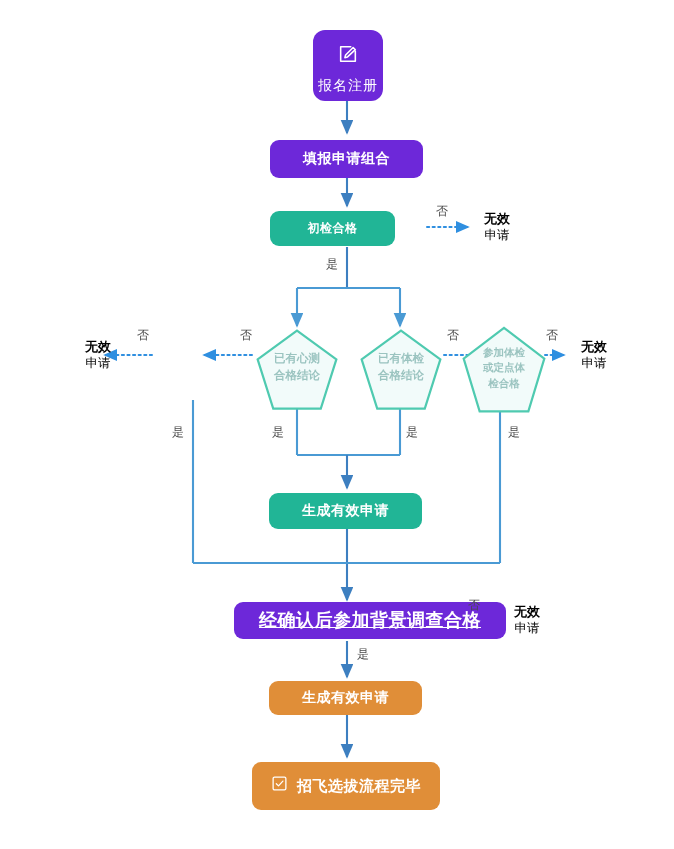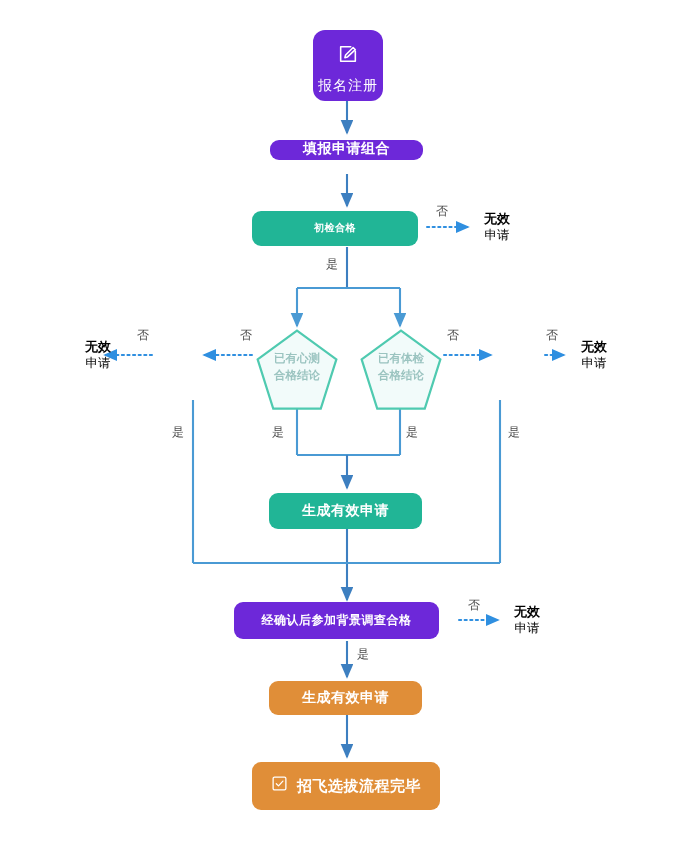--- a/index.html
+++ b/index.html
@@ -162,25 +162,25 @@
   <div class="node box blue start" style="left:313px; top:30px; width:70px; height:71px;">
     <span class="glyph">
       <svg width="22" height="22" viewBox="0 0 24 24" fill="none" stroke="#ffffff" stroke-width="1.7" stroke-linecap="round" stroke-linejoin="round">
         <path d="M4 4 h11 M4 4 v16 h16 v-11"></path>
         <path d="M11.5 15.2 L8.6 16 L9.4 13.1 L17.6 4.9 L20 7.3 Z"></path>
       </svg>
     </span>
     <span class="cap">报名注册</span>
   </div>
 
-  <div class="node box blue" style="left:270px; top:140px; width:153px; height:20px; font-size:14px;font-family:Liberation Mono, monospace;">
+  <div class="node box blue" style="left:270px; top:140px; width:153px; height:38px; font-size:14px;">
     <span>填报申请组合</span>
   </div>
 
-  <div class="node box teal" style="left:252px; top:211px; width:166px; height:35px; font-size:10px;">
+  <div class="node box teal" style="left:270px; top:211px; width:125px; height:35px; font-size:12px;">
     <span>初检合格</span>
   </div>
   <div class="elabel" style="left:436px; top:203px;">否</div>
   <div class="elabel" style="left:326px; top:256px;">是</div>
 
   <div class="node chip gray" style="left:473px; top:205px; width:48px; height:44px;">
     <span>无效</span>
     <span class="l2">申请</span>
   </div>
 
@@ -214,28 +214,38 @@
       <polygon points="50,2 98,37 79,97 21,97 2,37" fill="#f2fbfa" stroke="#4fcab0" stroke-width="2.2" vector-effect="non-scaling-stroke"></polygon>
     </svg>
     <div class="pent-label">
       <div>已有体检</div>
       <div>合格结论</div>
     </div>
   </div>
   <div class="elabel" style="left:546px; top:327px;">否</div>
   <div class="elabel" style="left:406px; top:424px;">是</div>
 
+  <div class="node pent" style="left:462px; top:326px; width:84px; height:88px;">
+    <svg class="pent-shape" viewBox="0 0 100 100" preserveAspectRatio="none">
+      <polygon points="50,2 98,37 79,97 21,97 2,37" fill="#f2fbfa" stroke="#4fcab0" stroke-width="2.2" vector-effect="non-scaling-stroke"></polygon>
+    </svg>
+    <div class="pent-label" style="font-size:10.5px; margin-top:-4px;">
+      <div>参加体检</div>
+      <div>或定点体</div>
+      <div>检合格</div>
+    </div>
+  </div>
   <div class="elabel" style="left:447px; top:327px;">否</div>
   <div class="elabel" style="left:508px; top:424px;">是</div>
 
   <div class="node box teal" style="left:269px; top:493px; width:153px; height:36px; font-size:14px;">
     <span>生成有效申请</span>
   </div>
 
-  <div class="node box blue" style="left:234px; top:602px; width:205px; height:37px; font-size:12px;">
+  <div class="node box blue" style="left:234px; top:602px; width:272px; height:37px; font-size:18px;text-decoration:underline;">
     <span>经确认后参加背景调查合格</span>
   </div>
   <div class="elabel" style="left:468px; top:597px;">否</div>
   <div class="elabel" style="left:357px; top:646px;">是</div>
 
   <div class="node chip gray" style="left:503px; top:598px; width:48px; height:44px;">
     <span>无效</span>
     <span class="l2">申请</span>
   </div>
 

